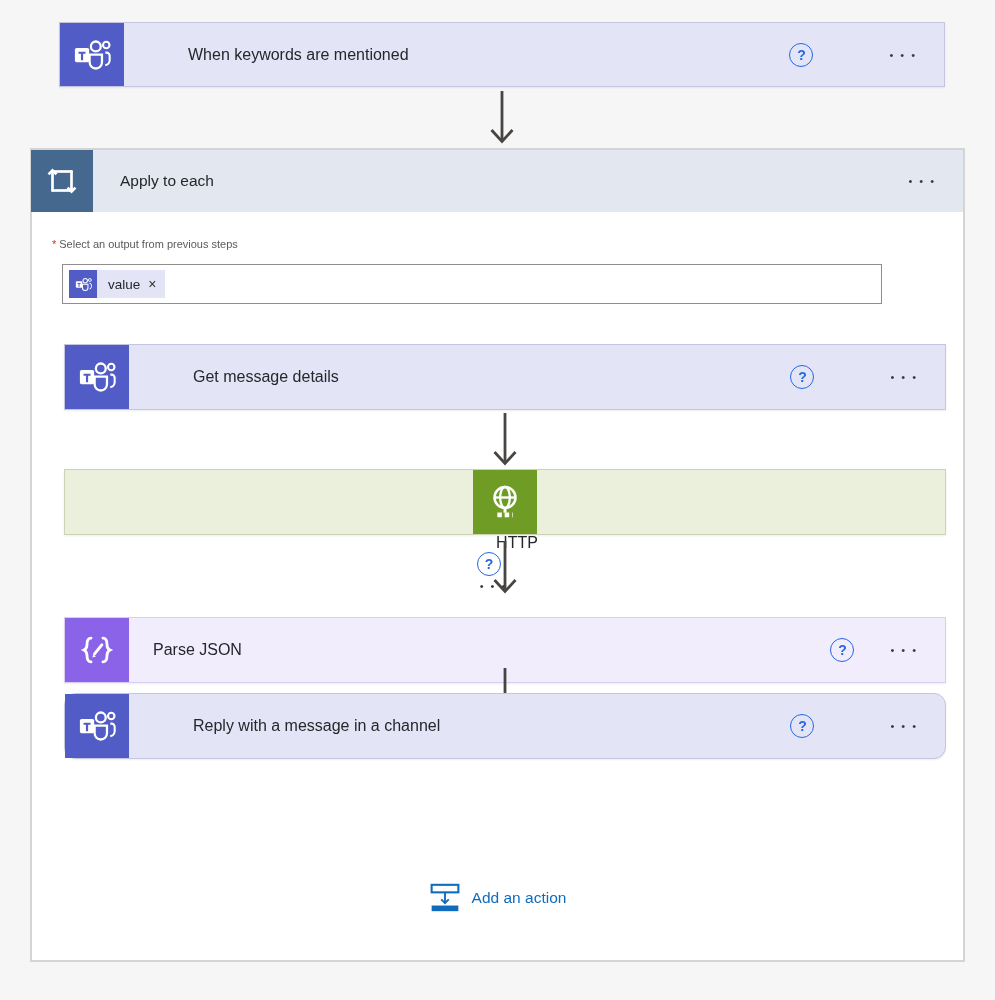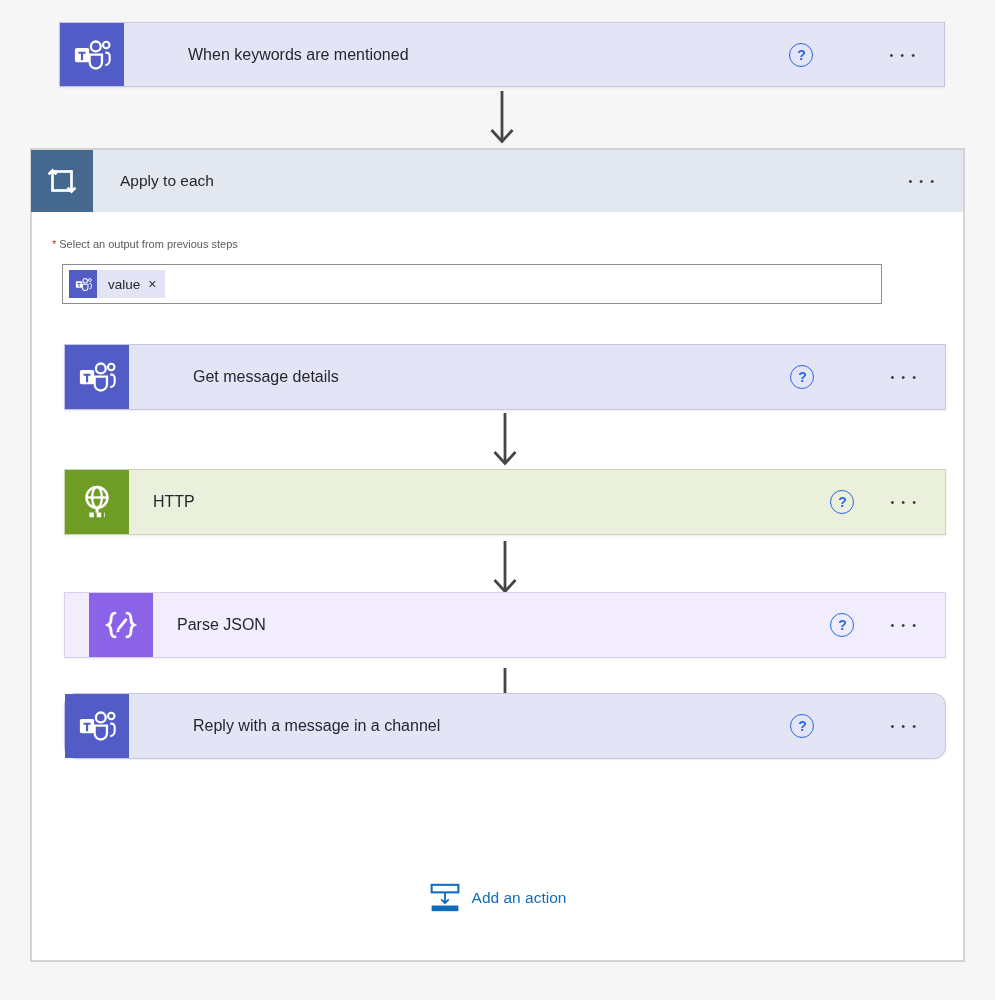--- a/index.html
+++ b/index.html
@@ -85,22 +85,22 @@
   }
   .token-text { font-size:13.5px; padding:0 5px 0 11px; }
   .token-x {
     border:none; background:transparent; cursor:pointer;
     font-size:14px; color:#323130; padding:0 9px 0 3px;
     font-family:"Liberation Sans",sans-serif;
   }
 
   .inner-card { left:32px; width:882px; height:66px; }
   #card-0 { top:194px; }
-  #card-1 { top:319px; }
-  #card-2 { top:442px;padding-left:24px; }
+  #card-1 { top:319px;flex-direction:column; }
+  #card-2 { top:467px; }
   #card-3 { top:543px;border-radius:12px; }
 
   #add-action-row {
     position:absolute; left:0; right:0; top:732px;
     display:flex; justify-content:center;
   }
   #add-action-btn {
     display:flex; align-items:center; gap:11px;
     border:none; background:transparent; cursor:pointer;
     color: var(--add-action-blue); font-size:15.5px;

